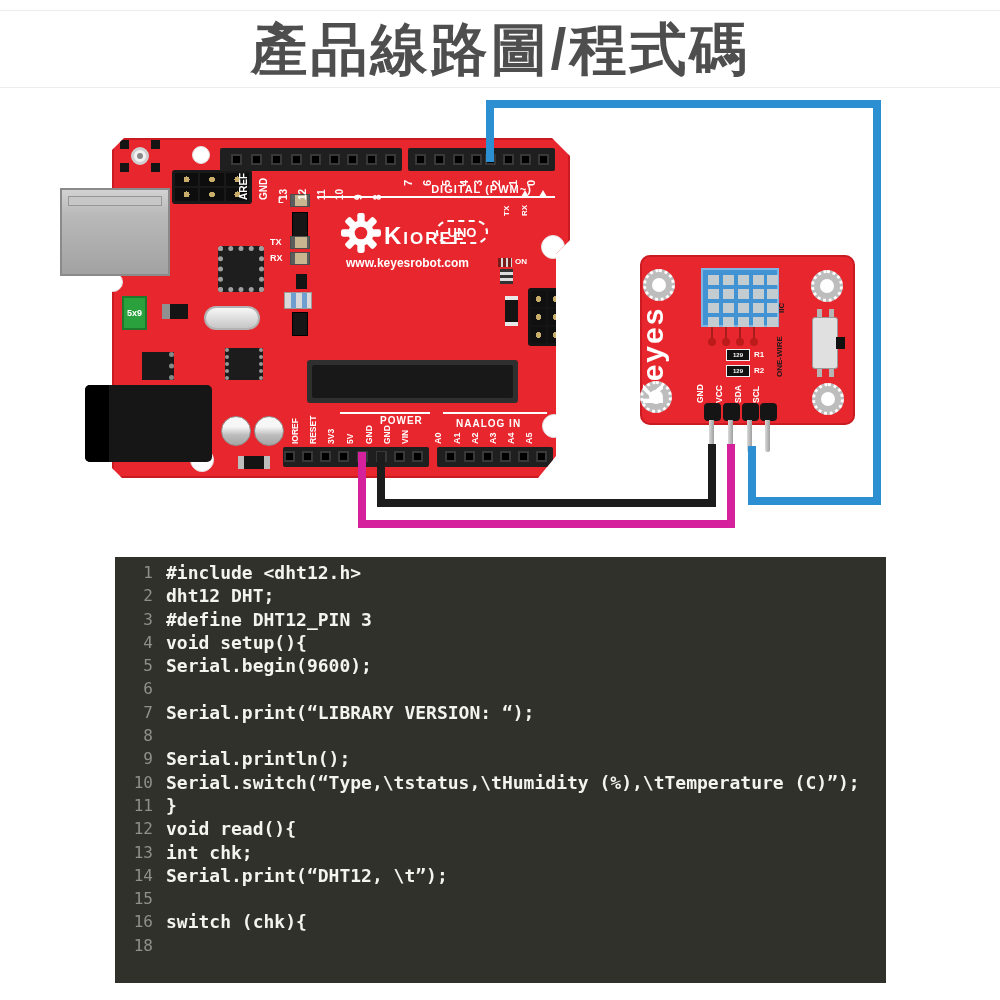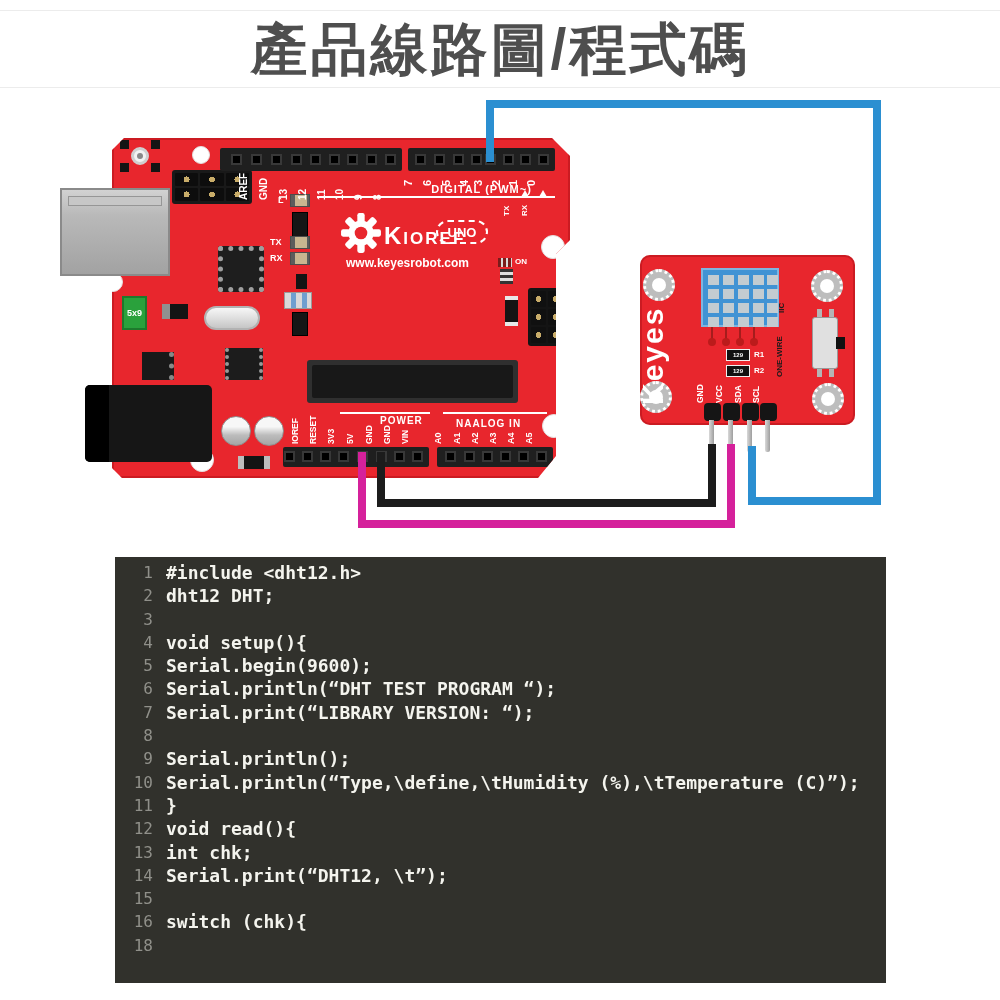--- a/index.html
+++ b/index.html
@@ -356,47 +356,47 @@
         <div class="cl">
           <span class="ln">1</span>
           <span class="ct">#include &lt;dht12.h&gt;</span>
         </div>
         <div class="cl">
           <span class="ln">2</span>
           <span class="ct">dht12 DHT;</span>
         </div>
         <div class="cl">
           <span class="ln">3</span>
+          <span class="ct">#define DHT12_PIN 3</span>
         </div>
         <div class="cl">
           <span class="ln">4</span>
           <span class="ct">void setup(){</span>
         </div>
         <div class="cl">
           <span class="ln">5</span>
           <span class="ct">Serial.begin(9600);</span>
         </div>
         <div class="cl">
           <span class="ln">6</span>
-          <span class="ct">Serial.println(“DHT TEST PROGRAM “);</span>
         </div>
         <div class="cl">
           <span class="ln">7</span>
           <span class="ct">Serial.print(“LIBRARY VERSION: “);</span>
         </div>
         <div class="cl">
           <span class="ln">8</span>
         </div>
         <div class="cl">
           <span class="ln">9</span>
           <span class="ct">Serial.println();</span>
         </div>
         <div class="cl">
           <span class="ln">10</span>
-          <span class="ct">Serial.println(“Type,\define,\tHumidity (%),\tTemperature (C)”);</span>
+          <span class="ct">Serial.switch(“Type,\tstatus,\tHumidity (%),\tTemperature (C)”);</span>
         </div>
         <div class="cl">
           <span class="ln">11</span>
           <span class="ct">}</span>
         </div>
         <div class="cl">
           <span class="ln">12</span>
           <span class="ct">void read(){</span>
         </div>
         <div class="cl">

